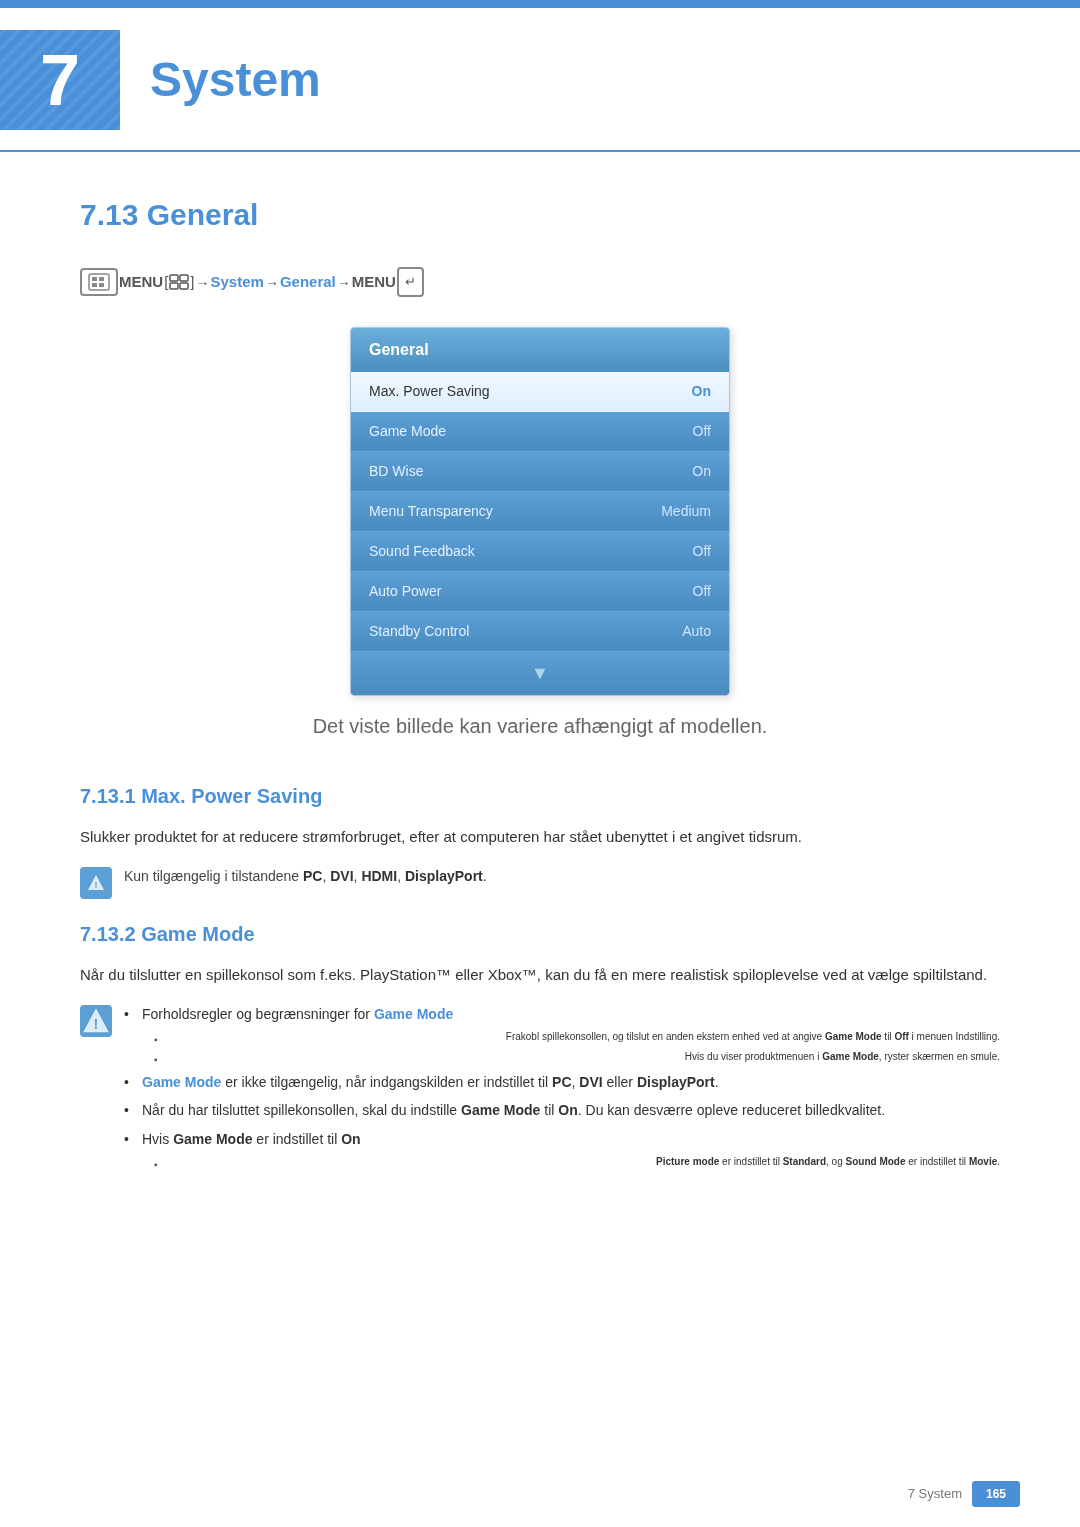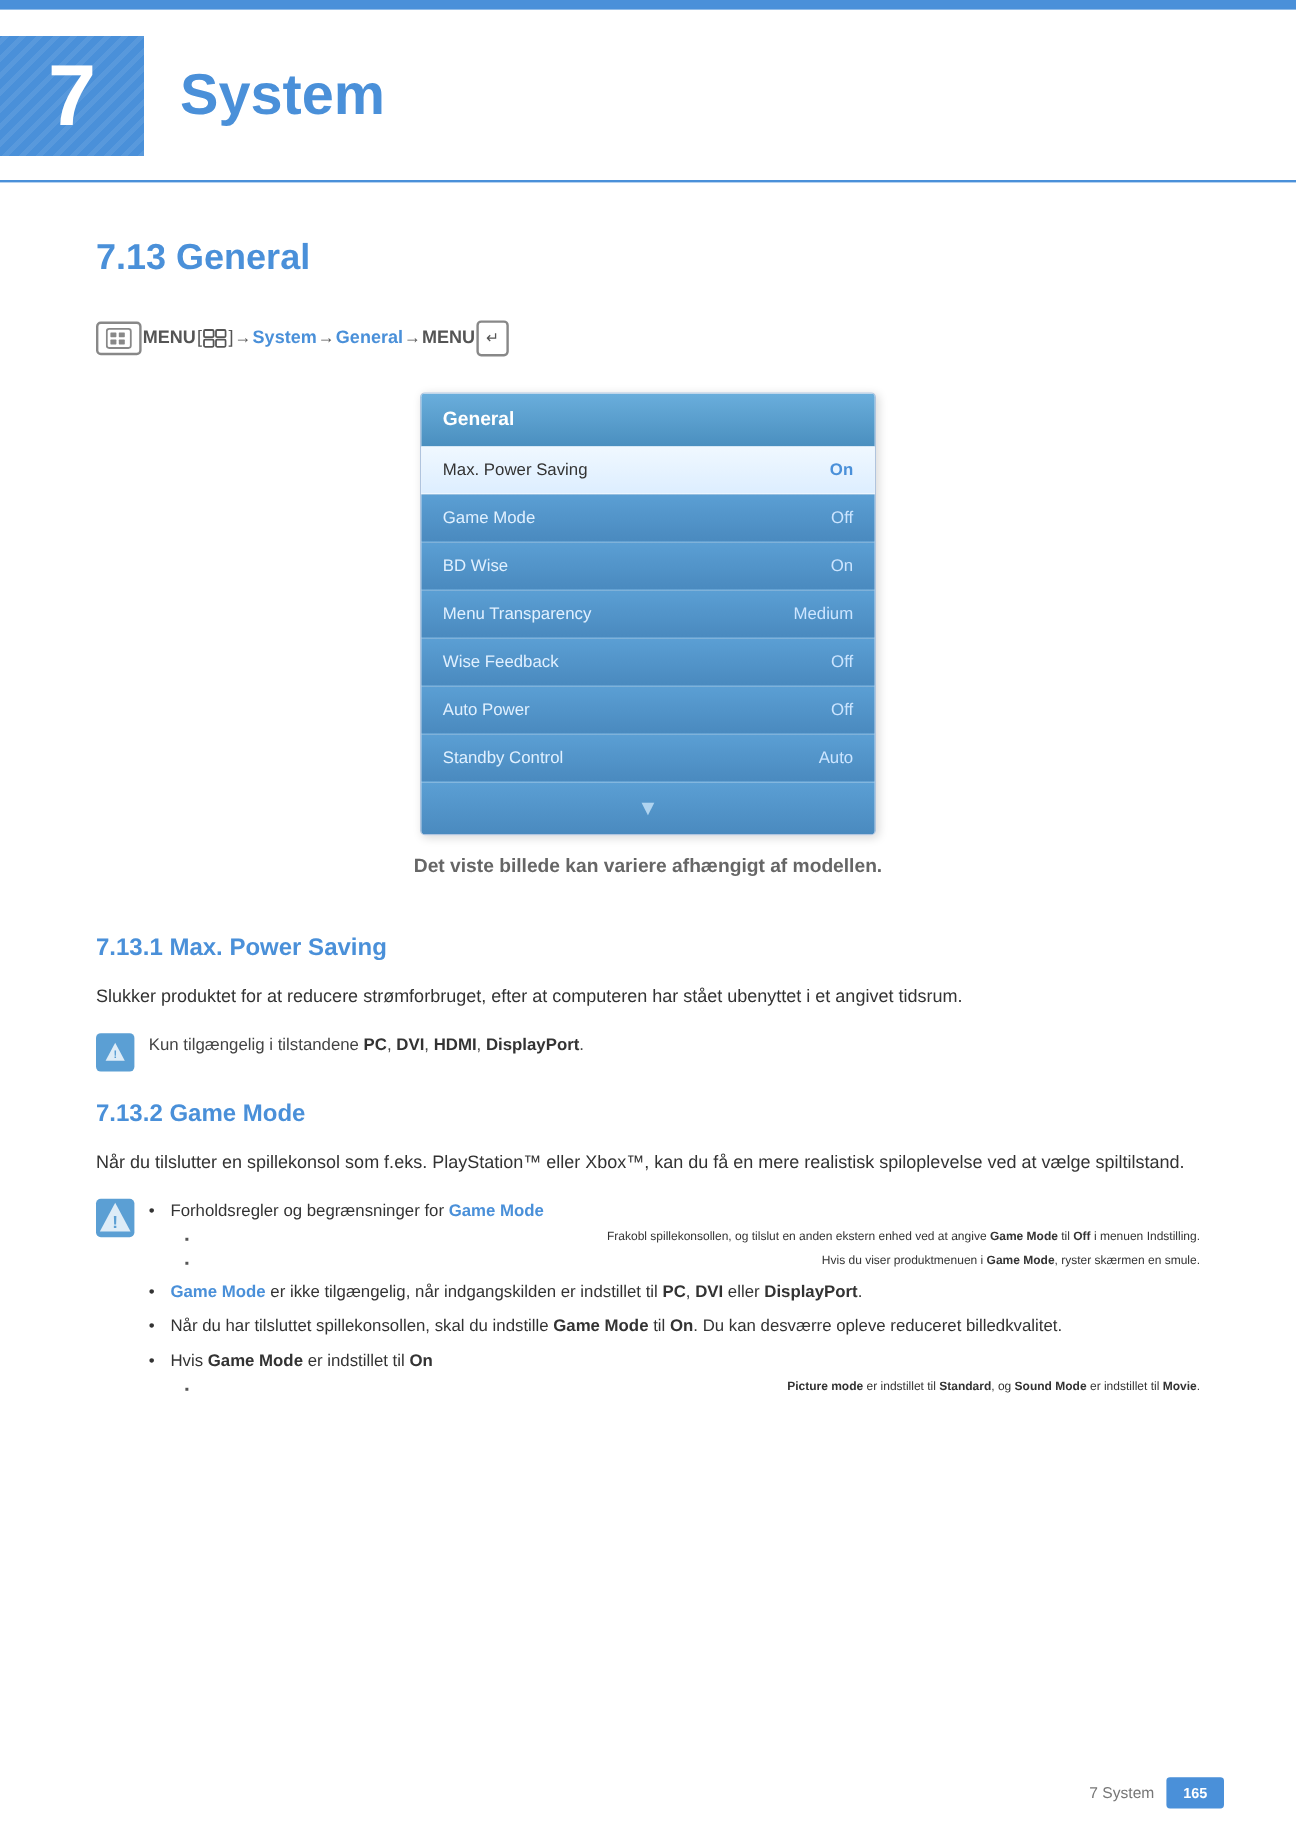--- a/index.html
+++ b/index.html
@@ -153,23 +153,22 @@
       background: linear-gradient(180deg, #5b9fd4 0%, #4a8abf 100%);
       text-align: center;
       padding: 8px;
       color: #b0d4f0;
       font-size: 18px;
     }
 
     .caption-text {
       text-align: center;
       color: #666;
-      font-size: 16px;
+      font-size: 20px;
       margin-bottom: 40px;
-      font-weight: bold;
     }
 
     
     .subsection-heading {
       font-size: 20px;
       font-weight: bold;
       color: #4a90d9;
       margin-bottom: 14px;
       margin-top: 10px;
     }
@@ -352,21 +351,21 @@
       </div>
       <div class="menu-row inactive">
         <span class="row-label">BD Wise</span>
         <span class="row-value">On</span>
       </div>
       <div class="menu-row inactive">
         <span class="row-label">Menu Transparency</span>
         <span class="row-value">Medium</span>
       </div>
       <div class="menu-row inactive">
-        <span class="row-label">Wise Feedback</span>
+        <span class="row-label">Sound Feedback</span>
         <span class="row-value">Off</span>
       </div>
       <div class="menu-row inactive">
         <span class="row-label">Auto Power</span>
         <span class="row-value">Off</span>
       </div>
       <div class="menu-row inactive">
         <span class="row-label">Standby Control</span>
         <span class="row-value">Auto</span>
       </div>

